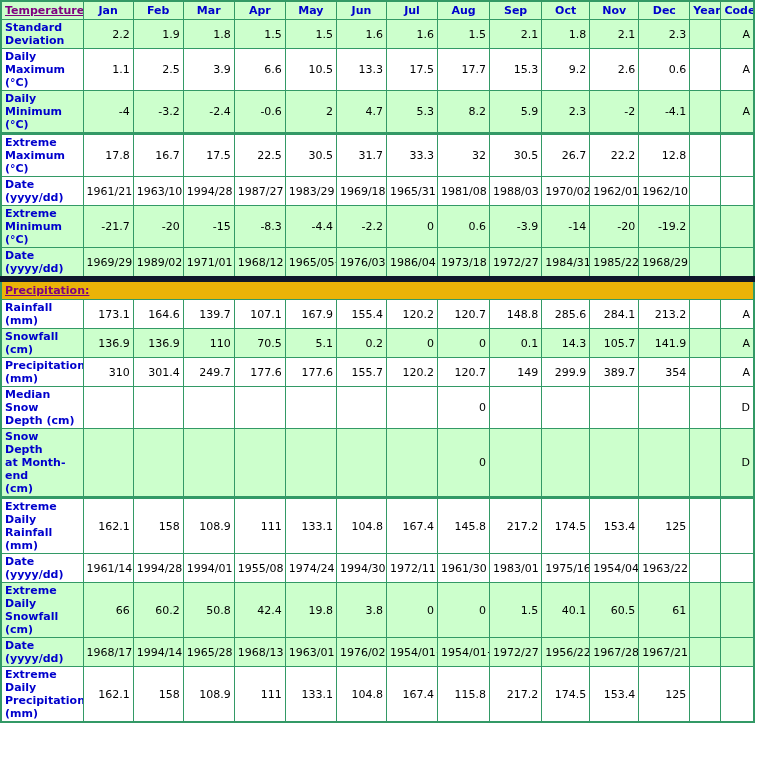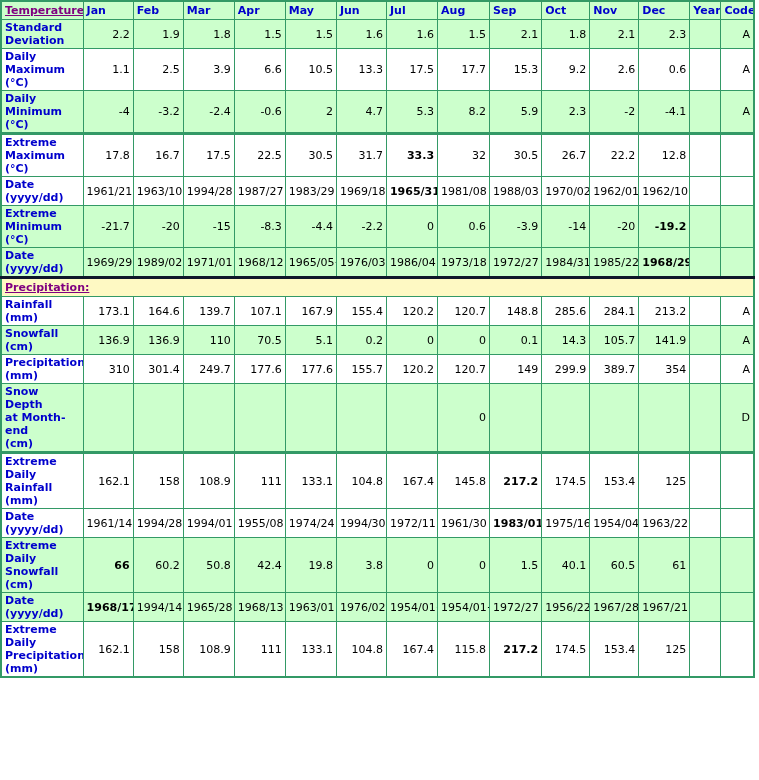--- a/index.html
+++ b/index.html
@@ -14,49 +14,49 @@
     border:1px solid #339966;
     font-size:11px;
     line-height:13px;
     padding:1px 3px;
     overflow:hidden;
     vertical-align:middle;
   }
   th.month-header {
     color:#0000cc;
     font-weight:bold;
-    text-align:left;
+    text-align:center;
     background:#ccffcc;
     height:15px;
   }
   th.corner-cell {
     background:#ccffcc;
     text-align:left;
   }
   .section-link {
     color:#800080;
     font-weight:bold;
     text-decoration:underline;
     cursor:pointer;
   }
   td.row-label {
     color:#0000cc;
     font-weight:bold;
     text-align:left;
     white-space:pre-line;
   }
   td.data-cell { text-align:right; color:#000; }
-  td.data-cell.bold { font-weight:bold;margin-left:16px; }
+  td.data-cell.bold { font-weight:normal;margin-left:16px; }
   tr.bg-green > td, tr.bg-green > th { background:#ccffcc; }
   tr.bg-white > td, tr.bg-white > th { background:#ffffff; }
   tr.thick-top > td { border-top:3px solid #339966; }
   tr.section-row > td {
-    background:#fef9c3;
+    background:#eab308;
     height:15px;
-    border-top:3px solid #0f172a;
+    border-top:6px solid #0f172a;
   }
   tr.h1 { height:17px; }
   tr.h2 { height:20px; }
   tr.h3 { height:42px; }
 </style>
 </head>
 <body>
 
 <table class="climate">
   <colgroup>
@@ -275,20 +275,38 @@
         <td class="data-cell">155.7</td>
         <td class="data-cell">120.2</td>
         <td class="data-cell">120.7</td>
         <td class="data-cell">149</td>
         <td class="data-cell">299.9</td>
         <td class="data-cell">389.7</td>
         <td class="data-cell">354</td>
         <td class="data-cell"></td>
         <td class="data-cell">A</td>
       </tr>
+      <tr class="bg-white h2">
+        <td class="row-label">Median Snow
+Depth (cm)</td>
+        <td class="data-cell"></td>
+        <td class="data-cell"></td>
+        <td class="data-cell"></td>
+        <td class="data-cell"></td>
+        <td class="data-cell"></td>
+        <td class="data-cell"></td>
+        <td class="data-cell"></td>
+        <td class="data-cell">0</td>
+        <td class="data-cell"></td>
+        <td class="data-cell"></td>
+        <td class="data-cell"></td>
+        <td class="data-cell"></td>
+        <td class="data-cell"></td>
+        <td class="data-cell">D</td>
+      </tr>
       <tr class="bg-green h3">
         <td class="row-label">Snow Depth
 at Month-end
 (cm)</td>
         <td class="data-cell"></td>
         <td class="data-cell"></td>
         <td class="data-cell"></td>
         <td class="data-cell"></td>
         <td class="data-cell"></td>
         <td class="data-cell"></td>

